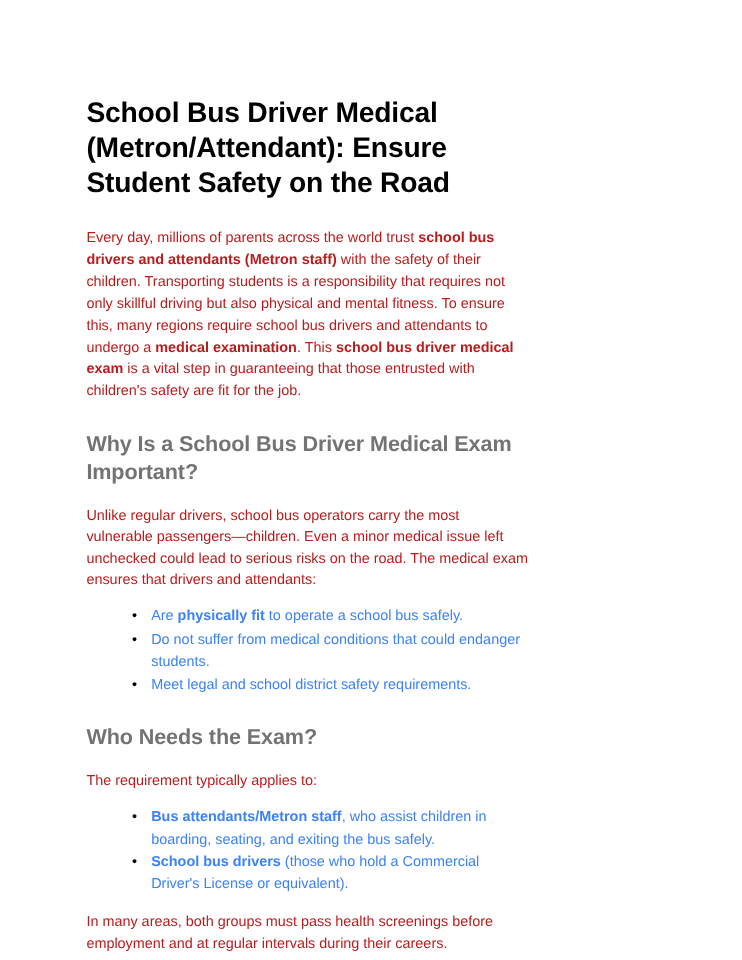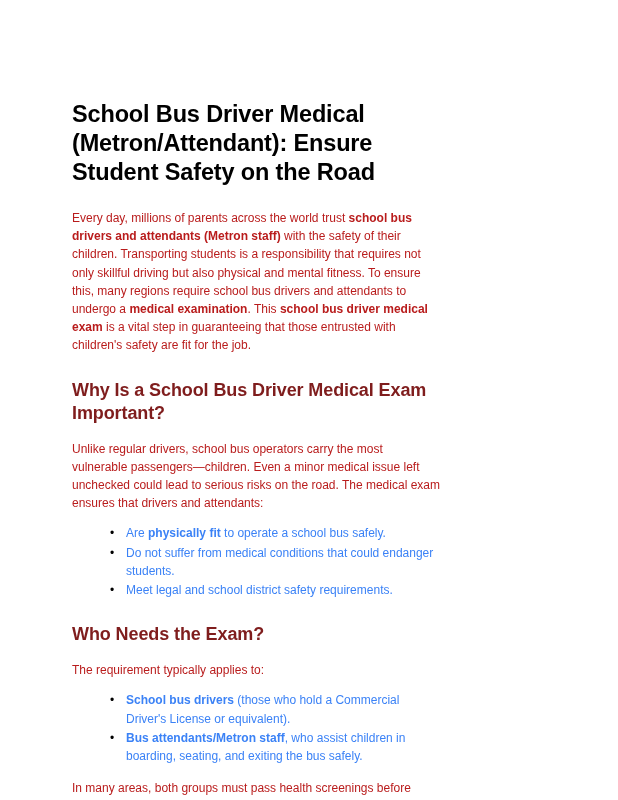--- a/index.html
+++ b/index.html
@@ -14,40 +14,40 @@
     font-family: "Liberation Sans", sans-serif;
     color: #000000;
     -webkit-font-smoothing: antialiased;
   }
 
   .page {
     width: 512px;
     height: 800px;
     background: #ffffff;
     box-sizing: border-box;
-    padding: 100px 72px 0 72px;
+    padding: 80px 72px 0 72px;
     position: relative;
   }
 
   .doc-title {
     font-size: 23.5px;
     font-weight: bold;
     line-height: 29px;
     letter-spacing: -0.15px;
     margin: 0 0 22px 0;
     color: #000;
   }
 
   h2.section-heading {
     font-size: 18px;
     font-weight: bold;
     line-height: 23px;
     letter-spacing: -0.1px;
     margin: 24px 0 15px 0;
-    color: #7f1d1d;
+    color: #737373;
   }
 
   p.body-text {
     font-size: 12px;
     line-height: 18.2px;
     margin: 0 0 14px 0;
     color: #b91c1c;
     text-align: left;
   }
 
@@ -93,20 +93,20 @@
   <p class="body-text tight">Unlike regular drivers, school bus operators carry the most vulnerable passengers—children. Even a minor medical issue left unchecked could lead to serious risks on the road. The medical exam ensures that drivers and attendants:</p>
   <ul class="bullet-list">
     <li><span>Are </span><b>physically fit</b><span> to operate a school bus safely.</span></li>
     <li><span>Do not suffer from medical conditions that could endanger students.</span><b></b><span></span></li>
     <li><span>Meet legal and school district safety requirements.</span><b></b><span></span></li>
   </ul>
 
   <h2 class="section-heading">Who Needs the Exam?</h2>
   <p class="body-text tight">The requirement typically applies to:</p>
   <ul class="bullet-list">
+    <li><span></span><b>Bus attendants/Metron staff</b><span>, who assist children in boarding, seating, and exiting the bus safely.</span></li>
     <li><span></span><b>School bus drivers</b><span> (those who hold a Commercial Driver's License or equivalent).</span></li>
-    <li><span></span><b>Bus attendants/Metron staff</b><span>, who assist children in boarding, seating, and exiting the bus safely.</span></li>
   </ul>
   <p class="body-text"><span>In many areas, both groups must pass health screenings before employment and at regular intervals during their careers.</span><b></b><span></span></p>
 
   <h2 class="section-heading">What Does the Exam Include?</h2>
 
 </div>
 
 </body></html>

